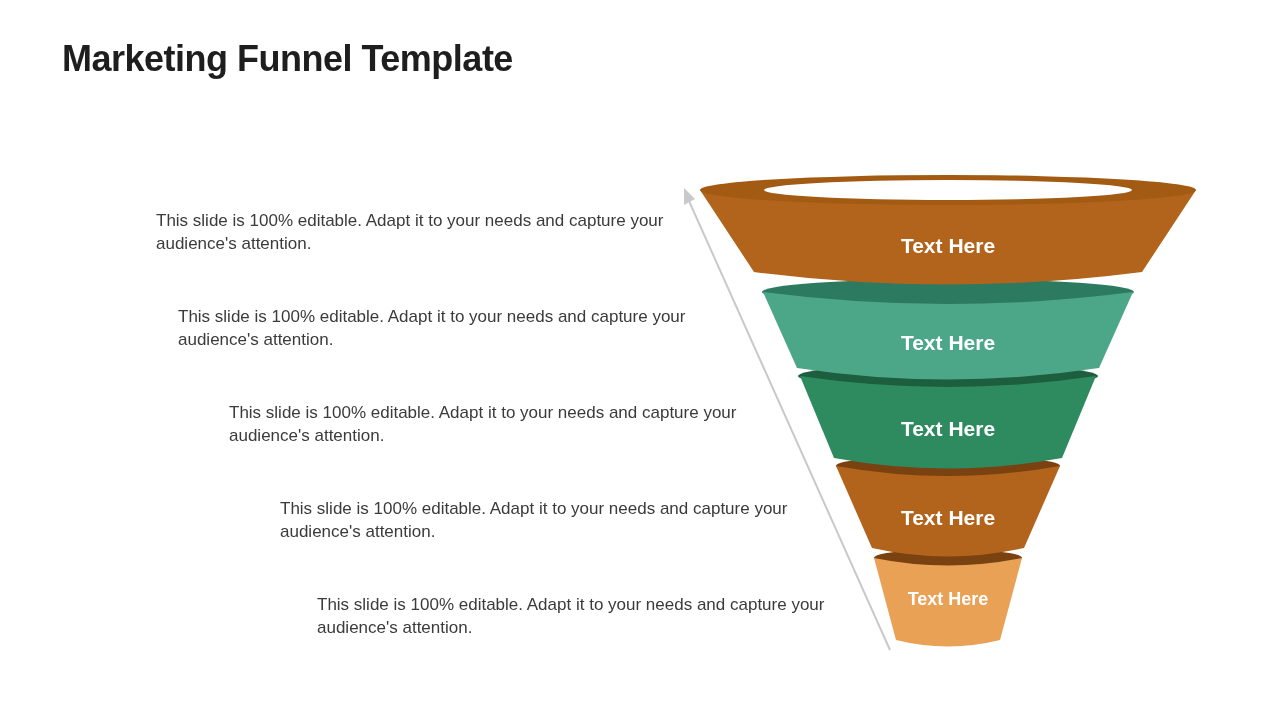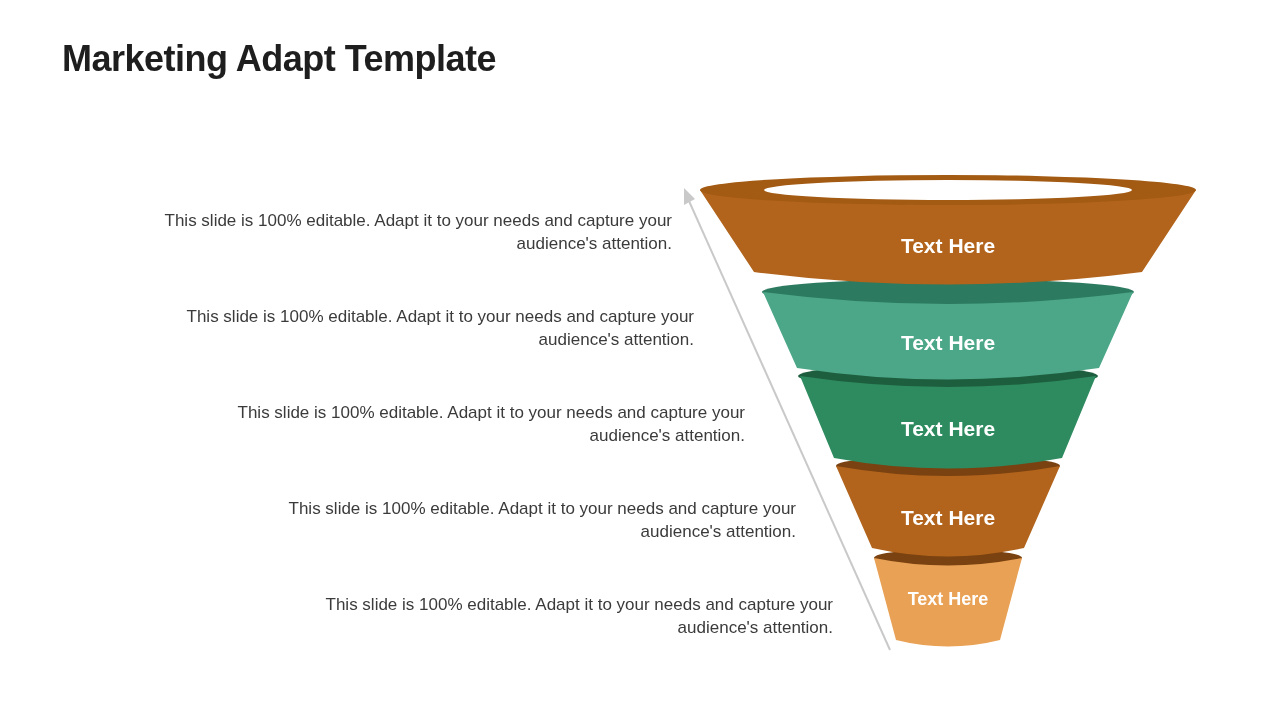--- a/index.html
+++ b/index.html
@@ -21,21 +21,20 @@
     left: 62px;
     top: 38px;
     font-size: 36px;
     font-weight: 700;
     color: #1e1e1e;
     letter-spacing: -0.5px;
   }
   .desc {
     position: absolute;
     width: 516px;
-    text-align: right;
     font-size: 17px;
     line-height: 1.36;
     color: #3b3b3b;
   }
   .d0 { top: 209px; right: 608px; }
   .d1 { top: 305px; right: 586px; }
   .d2 { top: 401px; right: 535px; }
   .d3 { top: 497px; right: 484px; }
   .d4 { top: 593px; right: 447px; }
   .funnel-svg {
@@ -49,21 +48,21 @@
     font-family: "Liberation Sans", sans-serif;
     font-weight: 700;
     fill: #ffffff;
   }
 </style>
 </head>
 <body>
 
 <div class="slide">
 
-  <h1 class="title">Marketing Adapt Template</h1>
+  <h1 class="title">Marketing Funnel Template</h1>
 
   <p class="desc d0">This slide is 100% editable. Adapt it to your needs and capture your audience's attention.</p>
   <p class="desc d1">This slide is 100% editable. Adapt it to your needs and capture your audience's attention.</p>
   <p class="desc d2">This slide is 100% editable. Adapt it to your needs and capture your audience's attention.</p>
   <p class="desc d3">This slide is 100% editable. Adapt it to your needs and capture your audience's attention.</p>
   <p class="desc d4">This slide is 100% editable. Adapt it to your needs and capture your audience's attention.</p>
 
   <svg class="funnel-svg" viewBox="0 0 1280 720" aria-hidden="true">
 
     <g>

